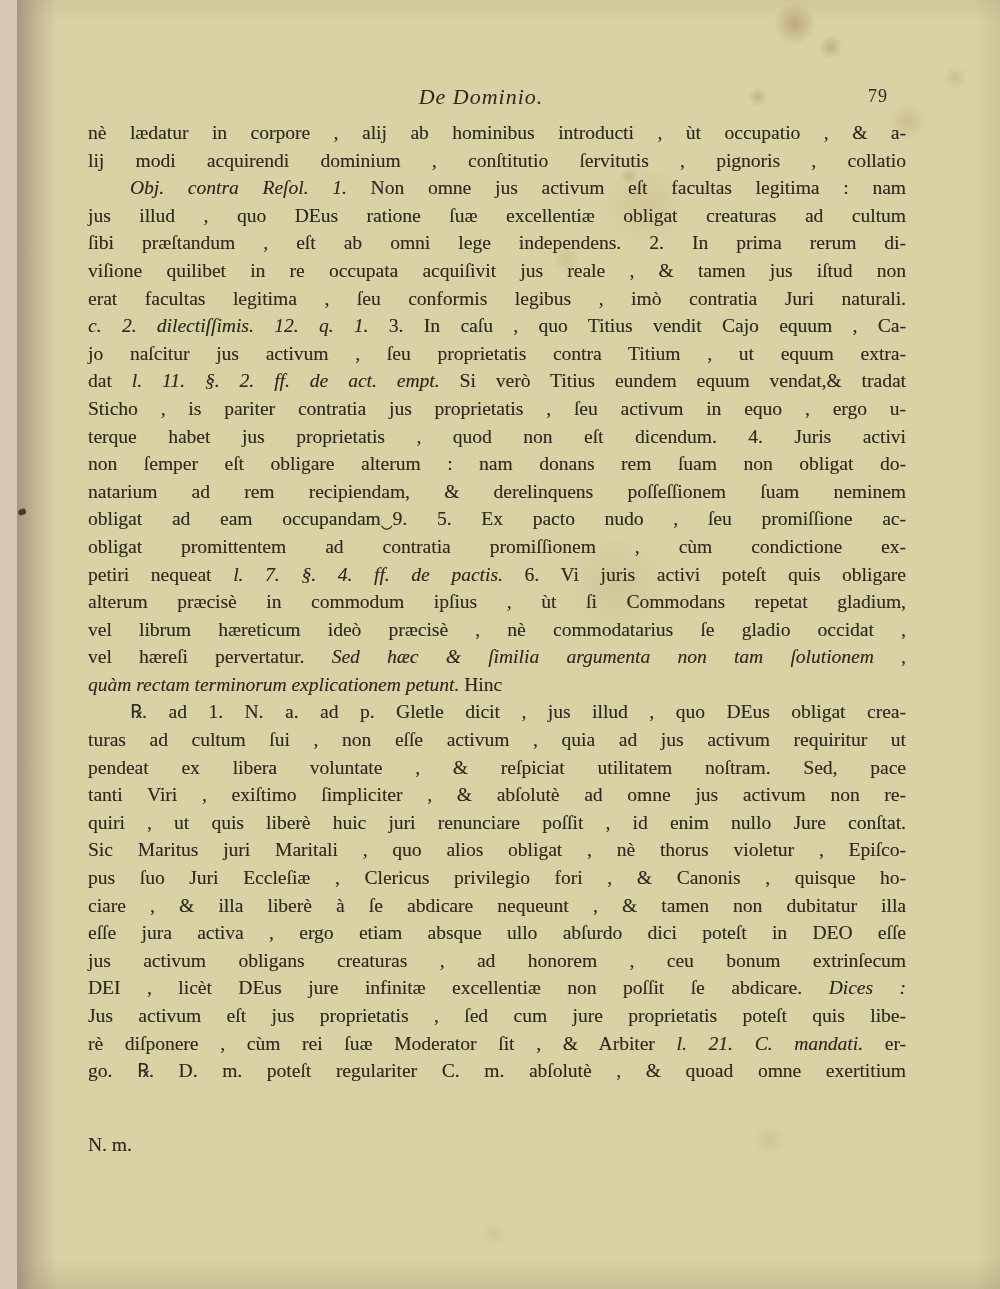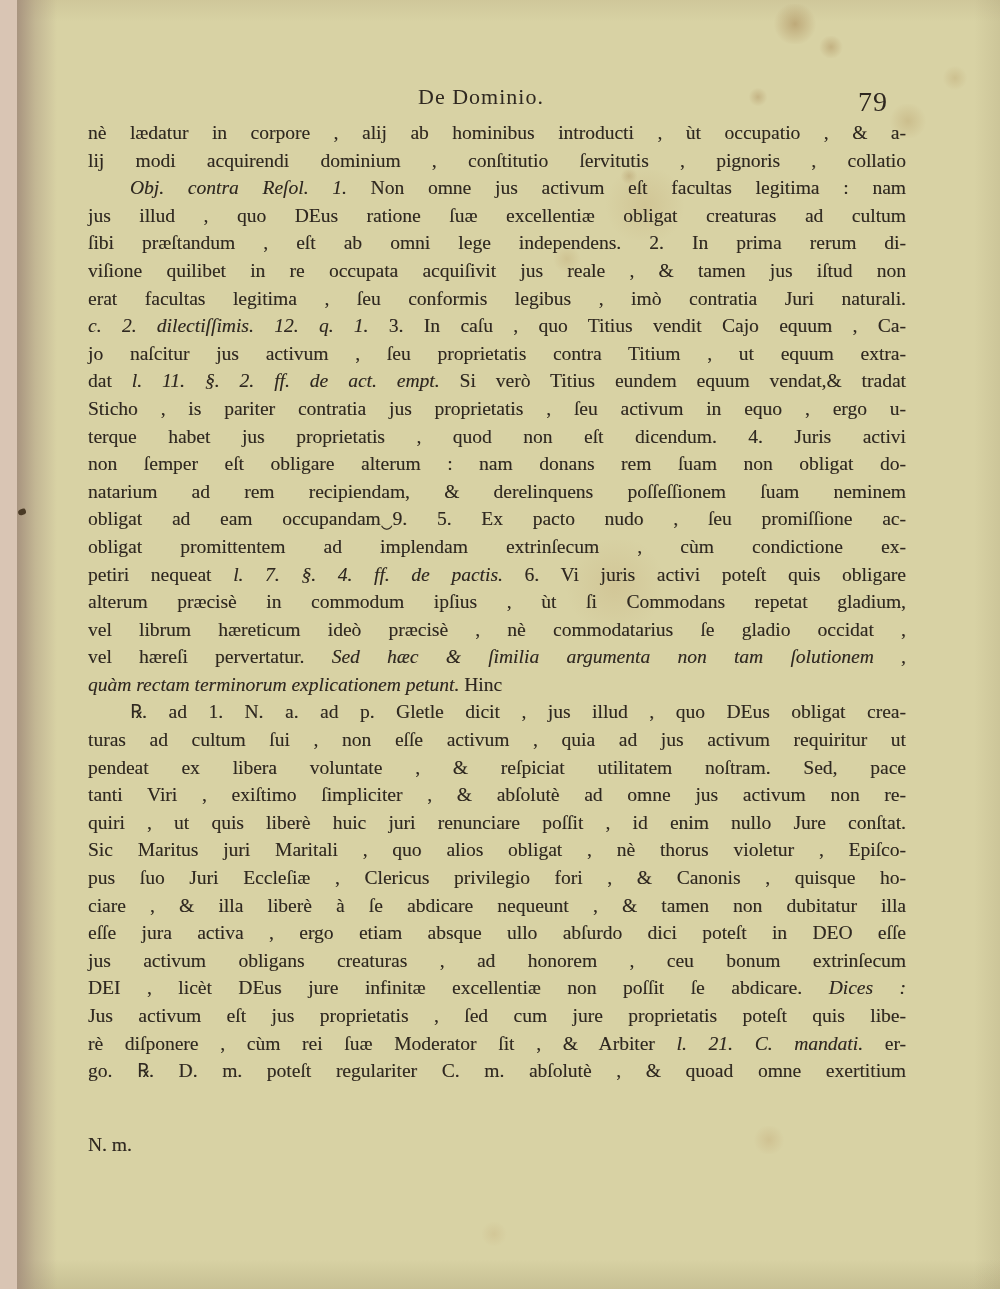--- a/index.html
+++ b/index.html
@@ -51,24 +51,24 @@
   .speck {
     position:absolute; left:18px; top:509px; width:8px; height:6px;
     background:#4a3a26; border-radius:60% 40% 50% 50%; transform: rotate(-15deg);
   }
 
   .running-head {
     position:absolute; left:72px; top:84px; width:818px; height:32px;
   }
   .head-title {
     position:absolute; left:0; right:0; text-align:center;
-    font-size: 22px; letter-spacing: 1px;
+    font-style: italic; font-size: 22px; letter-spacing: 1px;
   }
   .page-number {
-    position:absolute; right:2px; top:2px; font-size: 28px; letter-spacing:1px;
+    position:absolute; right:2px; top:2px; font-size: 18px; letter-spacing:1px;
   }
 
   .text-block {
     position:absolute; left:88px; top:119px; width:818px;
     font-size: 19.5px; line-height: 27.6px;
     text-shadow: 0.3px 0.3px 0.5px rgba(47,40,32,0.35);
   }
   .paragraph { margin:0; }
   .line {
     text-align: justify;
@@ -110,21 +110,21 @@
         <div class="line"><span>viſione quilibet in re occupata acquiſivit jus reale , &amp; tamen jus iſtud non</span></div>
         <div class="line"><span>erat facultas legitima , ſeu conformis legibus , imò contratia Juri naturali.</span></div>
         <div class="line"><span class="it">c. 2. dilectiſſimis. 12. q. 1.</span><span>   3. In caſu , quo Titius vendit Cajo equum , Ca-</span></div>
         <div class="line"><span>jo naſcitur jus activum , ſeu proprietatis contra Titium , ut equum extra-</span></div>
         <div class="line"><span>dat </span><span class="it">l. 11. §. 2. ff. de act. empt.</span><span> Si verò Titius eundem equum vendat,&amp; tradat</span></div>
         <div class="line"><span>Sticho , is pariter contratia jus proprietatis , ſeu activum in equo , ergo u-</span></div>
         <div class="line"><span>terque habet jus proprietatis , quod non eſt dicendum.</span><span>  4. Juris activi</span></div>
         <div class="line"><span>non ſemper eſt obligare alterum : nam donans rem ſuam non obligat do-</span></div>
         <div class="line"><span>natarium ad rem recipiendam, &amp; derelinquens poſſeſſionem ſuam neminem</span></div>
         <div class="line"><span>obligat ad eam occupandam‿9.</span><span>  5. Ex pacto nudo , ſeu promiſſione ac-</span></div>
-        <div class="line"><span>obligat promittentem ad implendam extrinſecum , cùm condictione ex-</span></div>
+        <div class="line"><span>obligat promittentem ad contratia promiſſionem , cùm condictione ex-</span></div>
         <div class="line"><span>petiri nequeat </span><span class="it">l. 7. §. 4. ff. de pactis.</span><span>  6. Vi juris activi poteſt quis obligare</span></div>
         <div class="line"><span>alterum præcisè in commodum ipſius , ùt ſi Commodans repetat gladium,</span></div>
         <div class="line"><span>vel librum hæreticum ideò præcisè , nè commodatarius ſe gladio occidat ,</span></div>
         <div class="line"><span>vel hæreſi pervertatur. </span><span class="it">Sed hæc &amp; ſimilia argumenta non tam ſolutionem ,</span></div>
         <div class="line end"><span class="it">quàm rectam terminorum explicationem petunt.</span><span>  Hinc</span></div>
       </div>
       <div class="paragraph">
         <div class="line first"><span>℞. ad 1. N. a. ad p. Gletle dicit , jus illud , quo DEus obligat crea-</span></div>
         <div class="line"><span>turas ad cultum ſui , non eſſe activum , quia ad jus activum requiritur ut</span></div>
         <div class="line"><span>pendeat ex libera voluntate , &amp; reſpiciat utilitatem noſtram.</span><span>  Sed, pace</span></div>

